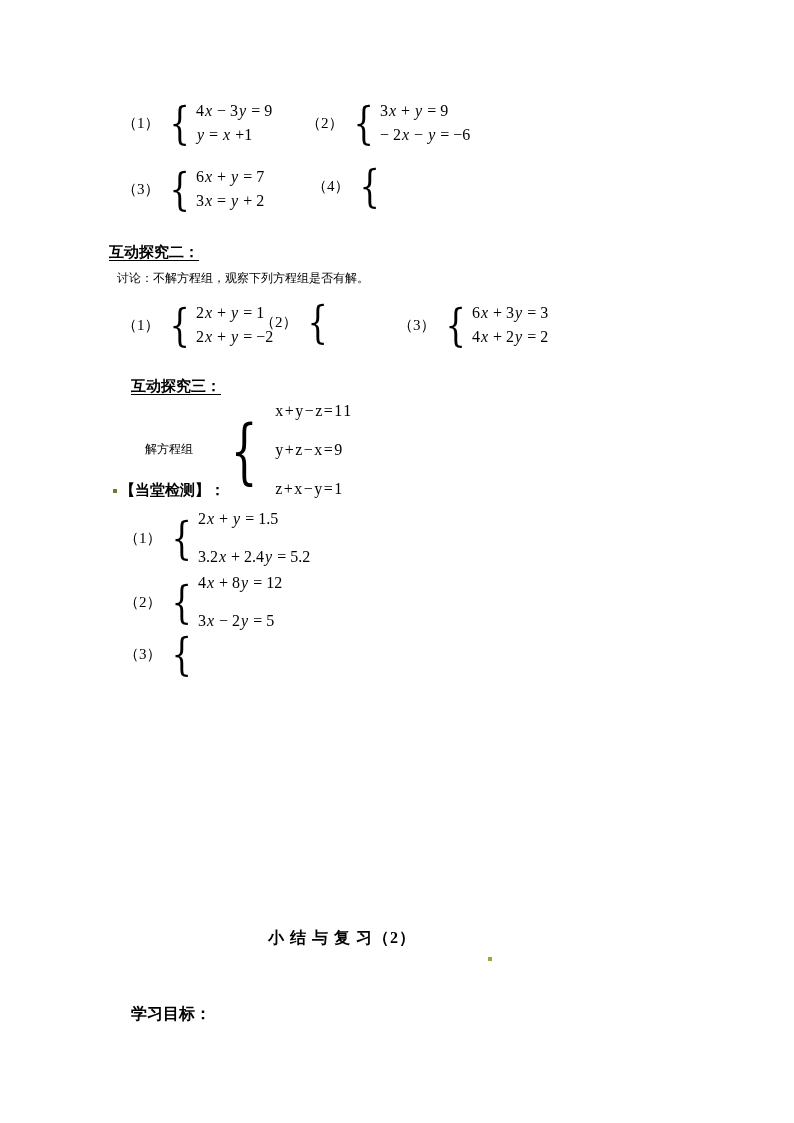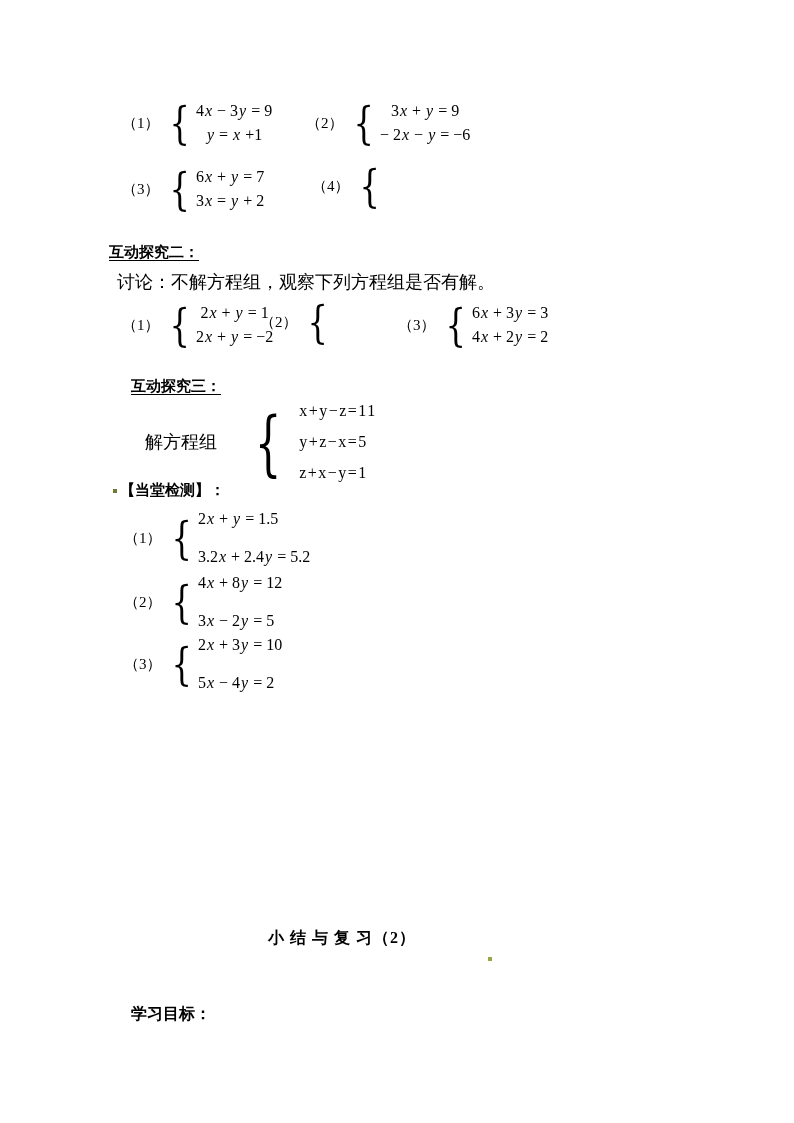--- a/index.html
+++ b/index.html
@@ -22,37 +22,37 @@
     margin-right:4px;
   }
   .brace2{font-size:40px;transform:scaleY(1.12) scaleX(0.8);}
   .brace3{font-size:60px;transform:scaleY(1.18) scaleX(0.7);}
   .eqs{display:flex;flex-direction:column;}
   .eqs .math, .eqs .math-up{display:block;}
   .math{
     font-size:16px;line-height:22px;white-space:pre;
     font-family:"Liberation Serif","DejaVu Serif",serif;
   }
-  .gapA{row-gap:2px;align-items:center;}
+  .gapA{row-gap:2px;}
   .gapD{row-gap:5px;gap:16px;}
   .math i{font-style:italic;padding:0 1px;}
   .math-up{
     font-size:16px;line-height:17px;letter-spacing:1.5px;white-space:pre;
     font-family:"Liberation Serif","DejaVu Serif",serif;
   }
-  .eqs3{row-gap:14px;}
+  .eqs3{row-gap:22px;}
   
   .hdr{
     position:absolute;font-weight:bold;font-size:15px;
     font-family:"Liberation Sans","DejaVu Sans",sans-serif;
     white-space:nowrap;
   }
   .hdr-underline{text-decoration:underline;text-underline-offset:3px;}
   .plain{
-    position:absolute;font-size:18px;white-space:nowrap;
+    position:absolute;font-size:12px;white-space:nowrap;
     font-family:Liberation Mono, monospace;
   }
   .doc-title{
     position:absolute;font-weight:bold;font-size:16px;white-space:nowrap;
     font-family:"Liberation Serif","DejaVu Serif",serif;
     letter-spacing:1px;
   }
   .goals{
     position:absolute;font-weight:bold;font-size:16px;white-space:nowrap;
     font-family:"Liberation Sans","DejaVu Sans",sans-serif;
@@ -122,21 +122,21 @@
     </div>
   </div>
 
   <div class="hdr hdr-underline" style="left:131px;top:377px">互动探究三：</div>
 
   <div class="sys" style="left:145px;top:402px">
     <span class="plain" style="position:static;margin-right:32px">解方程组</span>
     <span class="brace brace3">{</span>
     <div class="eqs eqs3" style="margin-left:8px">
       <span class="math-up">x+y−z=11</span>
-      <span class="math-up">y+z−x=5</span>
+      <span class="math-up">y+z−x=9</span>
       <span class="math-up">z+x−y=1</span>
     </div>
   </div>
 
   <div class="dot" style="left:113px;top:489px;width:4px;height:4px;background:#6f7a34"></div>
   <div class="hdr" style="left:120px;top:481px">【当堂检测】：</div>
 
   <div class="sys" style="left:124px;top:508px">
     <span class="sys-num">（1）</span>
     <span class="brace brace2">{</span>
@@ -151,23 +151,19 @@
     <span class="brace brace2">{</span>
     <div class="eqs gapD">
       <span class="math">4<i>x</i> + 8<i>y</i> = 12</span>
       <span class="math">3<i>x</i> − 2<i>y</i> = 5</span>
     </div>
   </div>
 
   <div class="sys" style="left:124px;top:634px">
     <span class="sys-num">（3）</span>
     <span class="brace brace2">{</span>
-    <div class="eqs gapD">
-      <span class="math">2<i>x</i> + 3<i>y</i> = 10</span>
-      <span class="math">5<i>x</i> − 4<i>y</i> = 2</span>
-    </div>
   </div>
 
   <div class="dot" style="left:488px;top:957px;width:4px;height:4px;background:#9aa548"></div>
   <div class="doc-title" style="left:268px;top:928px">小 结 与 复 习（2）</div>
   <div class="goals" style="left:131px;top:1004px">学习目标：</div>
 
 </div>
 
 </body></html>

